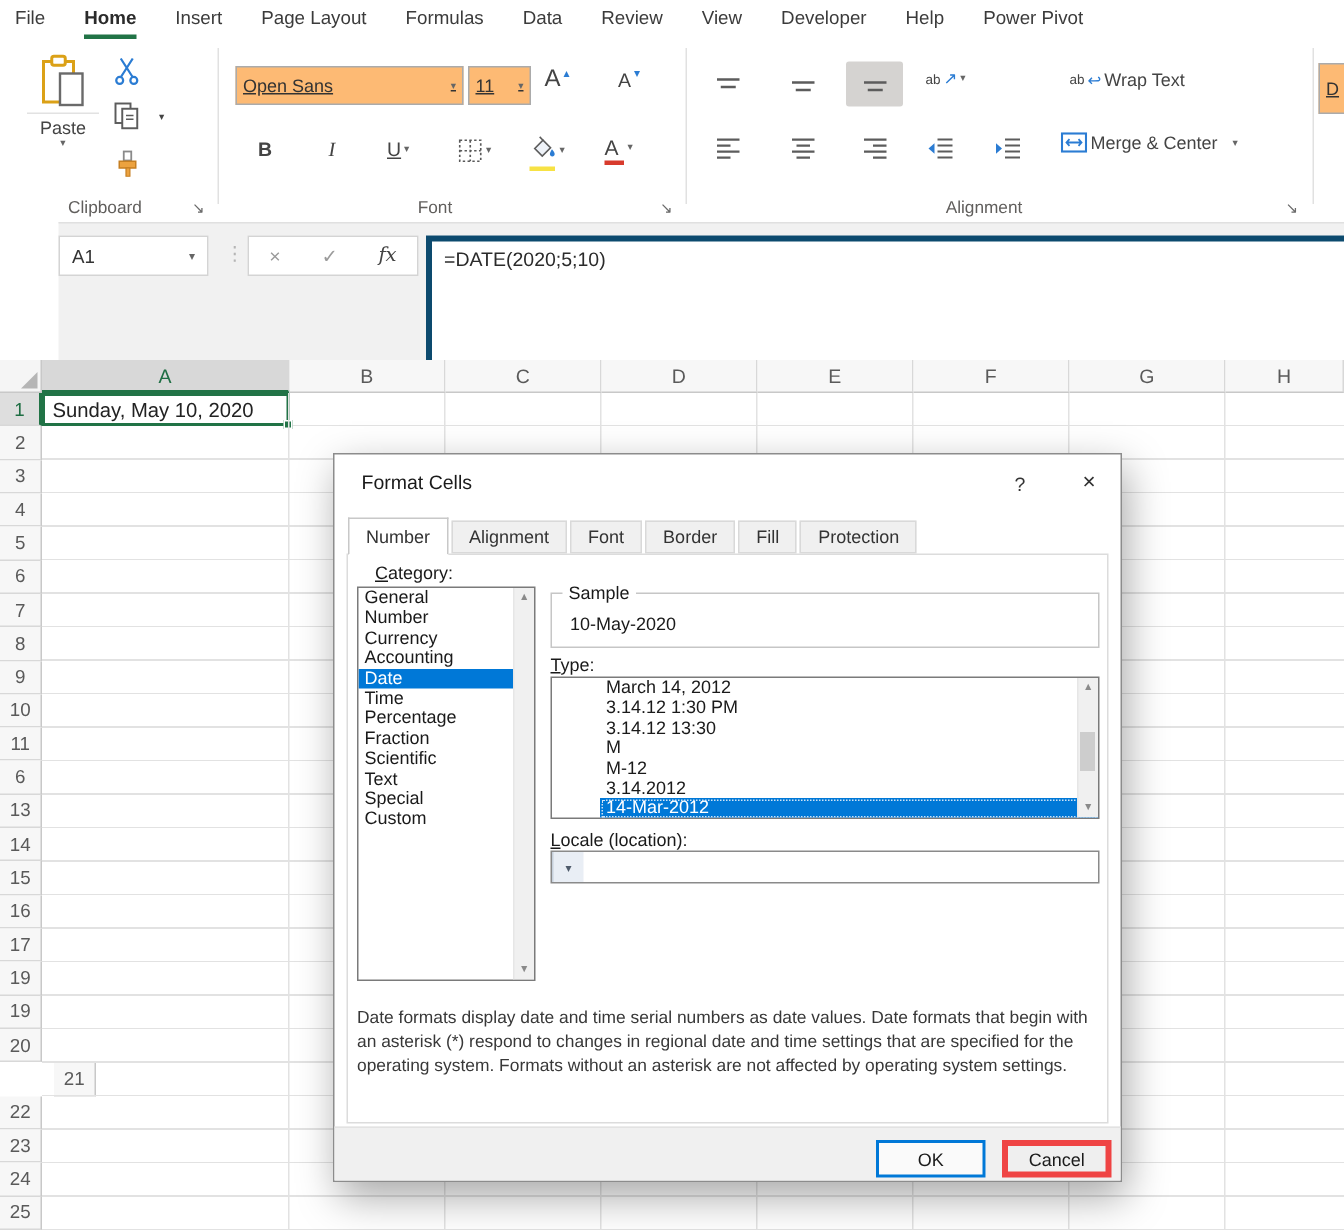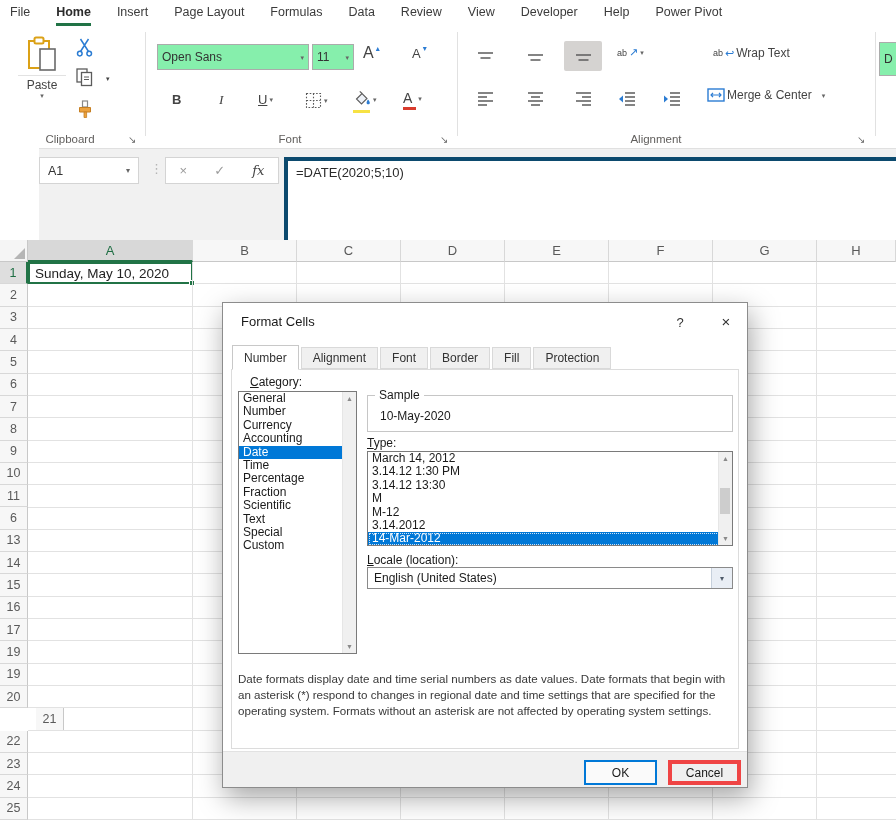--- a/index.html
+++ b/index.html
@@ -12,22 +12,22 @@
   .menu-item { display:flex; align-items:center; border-bottom:3px solid transparent; cursor:default; white-space:nowrap; }
   .menu-item.active { font-weight:700; color:#2b2b2b; border-bottom-color:#217346; }
 
   
   .ribbon { position:absolute; left:0; top:26px; width:896px; height:122px; background:#fff; }
   .rib-divider { position:absolute; top:6px; height:104px; width:1px; background:#e1e1e1; }
   .group-label { position:absolute; bottom:3px; font-size:11.5px; color:#605e5c; text-align:center; }
   .launcher { position:absolute; bottom:3px; font-size:10px; color:#6a6a6a; cursor:pointer; }
   .bigbtn { position:absolute; display:flex; flex-direction:column; align-items:center; font-size:12px; color:#444; }
   .chev { font-size:7px; color:#666; line-height:1; }
-  .combo { position:absolute; background:#86efac; border:1px solid #ababab; display:flex; align-items:center;
-    font-size:12px; color:#333; padding:0 4px; justify-content:space-between; }
+  .combo { position:absolute; background:#fdba74; border:1px solid #ababab; display:flex; align-items:center;
+    font-size:12px; color:#333; padding:0 4px; justify-content:space-between;text-decoration:underline; }
   .smbtn { position:absolute; display:flex; align-items:center; gap:2px; color:#444; cursor:pointer; }
   .ltr-b { font-weight:700; font-size:13px; }
   .ltr-i { font-style:italic; font-family:"Liberation Serif",serif; font-size:13.5px; }
   .ltr-u { text-decoration:underline; font-size:13px; }
   .colorbar { position:absolute; left:0; bottom:-4px; width:15px; height:3px; }
   .iconwrap { position:relative; display:inline-block; }
   .pressed { background:#d5d3d1; border-radius:2px; }
   .alignbtn { position:absolute; display:flex; align-items:center; justify-content:center; width:34px; height:26px; }
   .bluetxt { color:#2b7cd3; }
   .ab-sm { font-size:9px; color:#444; }
@@ -77,21 +77,21 @@
   .dlg-tab { height:22px; background:#f0f0f0; border:1px solid #d9d9d9; margin-right:2px; padding:0 11px;
     display:flex; align-items:center; font-size:12px; color:#333; cursor:pointer; }
   .dlg-tab.active { height:25px; background:#fff; border-color:#c8c8c8; border-bottom:1px solid #fff; margin-bottom:-1px; }
   .content-box { position:absolute; left:8px; top:66px; width:508px; height:380px; border:1px solid #dcdcdc; background:#fff; }
   .accel::first-letter { text-decoration:underline; }
   .lbl { position:absolute; font-size:12px; color:#1a1a1a; }
   .listbox { position:absolute; background:#fff; border:1px solid #7a7a7a; overflow:hidden; }
   .cat-list { left:15px; top:88px; width:119px; height:263px; }
   .list-item { font-size:12px; line-height:13.4px; padding-left:4px; color:#1a1a1a; white-space:nowrap; }
   .list-item.sel { background:#0078d7; color:#fff; }
-  .type-list { left:144px; top:148px; width:366px; height:95px; }
+  .type-list { left:144px; top:148px; width:366px; height:95px;padding-left:32px; }
   .type-list .list-item.sel { outline:1px dotted #cfe3f5; outline-offset:-2px; }
   .scrollbar { position:absolute; right:0; top:0; bottom:0; width:14px; background:#f0f0f0; border-left:1px solid #e6e6e6;
     display:flex; flex-direction:column; justify-content:space-between; align-items:center; }
   .scr-arrow { font-size:7px; color:#8a8a8a; padding:3px 0; }
   .scr-thumb { position:absolute; right:2px; width:10px; background:#cdcdcd; }
   .groupbox { position:absolute; left:144px; top:92px; width:366px; height:37px; border:1px solid #c6c6c6; }
   .group-caption { position:absolute; left:152px; top:85px; background:#fff; padding:0 4px; font-size:12px; color:#1a1a1a; }
   .sample-value { position:absolute; left:12px; top:13px; font-size:12px; color:#1a1a1a; }
   .dropdown { position:absolute; left:144px; top:264px; width:366px; height:22px; border:1px solid #8a8a8a; background:#fff;
     display:flex; align-items:center; }
@@ -410,21 +410,20 @@
       </div>
     <div class="scrollbar">
       <span class="scr-arrow">▲</span>
       <span class="scr-arrow">▼</span>
       <span class="scr-thumb" style="top:36px; height:26px;"></span>
     </div>
   </div>
 
   <div class="lbl accel" style="left:144px; top:250px;">Locale (location):</div>
   <div class="dropdown">
-    <span class="dd-text">English (United States)</span>
     <span class="dd-btn">▾</span>
   </div>
 
   <div class="dlg-desc">Date formats display date and time serial numbers as date values.  Date formats that begin with an asterisk (*) respond to changes in regional date and time settings that are specified for the operating system. Formats without an asterisk are not affected by operating system settings.</div>
 
   <div class="dlg-footer">
     <div class="btn btn-ok">OK</div>
     <div class="btn btn-cancel">Cancel</div>
   </div>
 </div>

